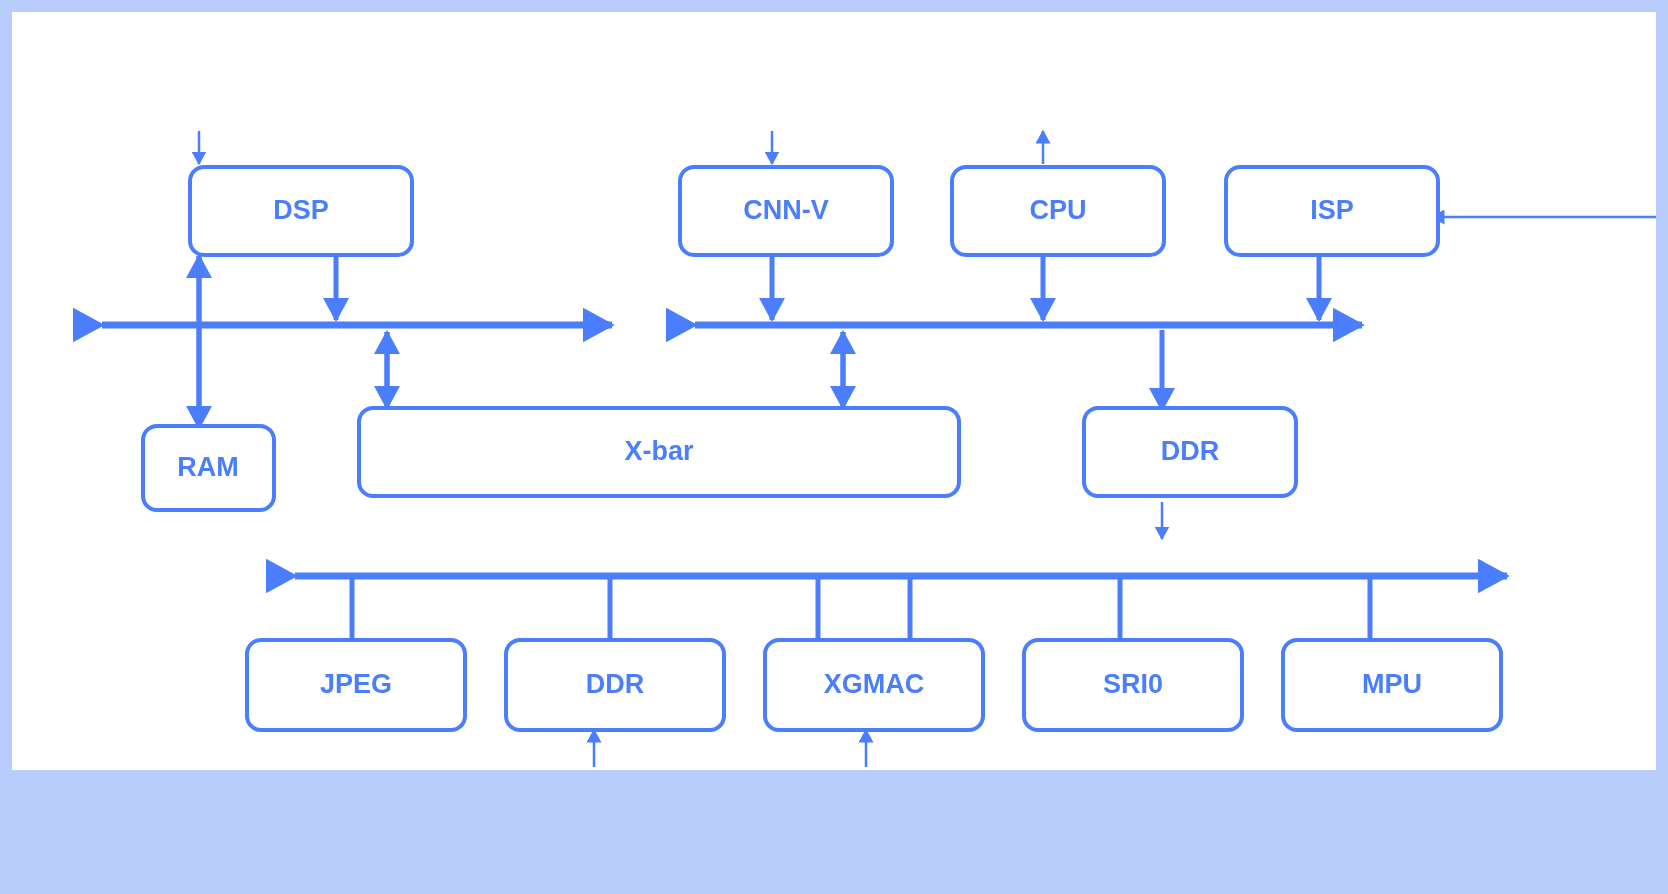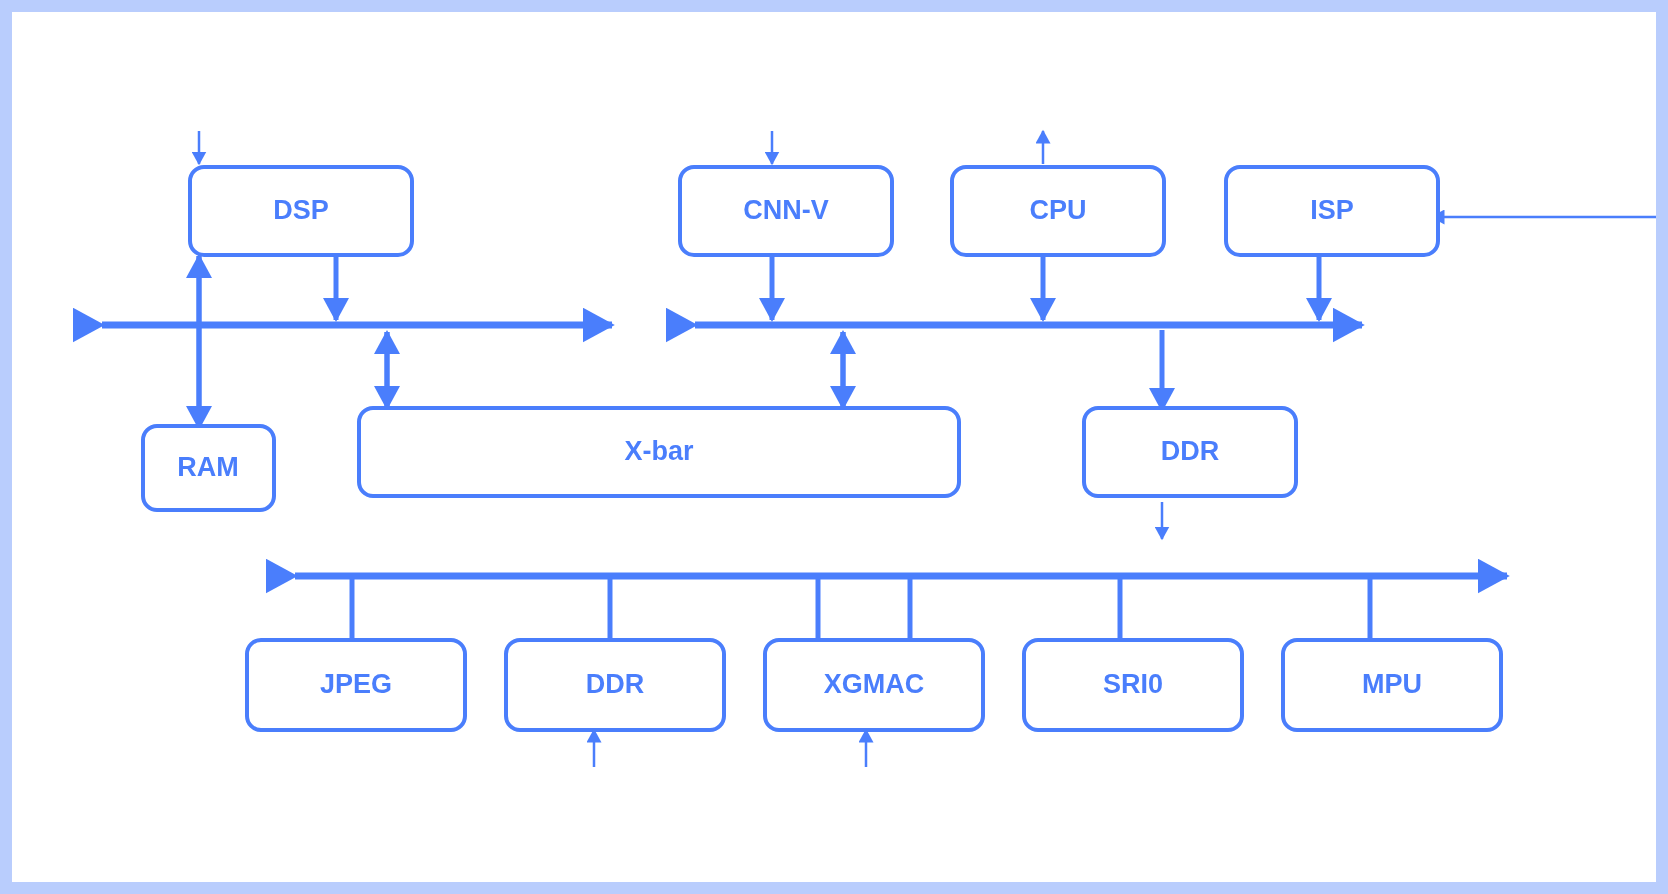--- a/index.html
+++ b/index.html
@@ -5,21 +5,21 @@
   html,body{margin:0;padding:0;}
   body{
     width:1668px;height:894px;
     background:#b9cdfd;
     font-family:"Liberation Sans", sans-serif;
     overflow:hidden;
   }
   #canvas{
     position:absolute;
     left:12px;top:12px;
-    width:1644px;height:870px;
+    width:1644px;height:758px;
     background:#ffffff;
   }
   svg{display:block;width:1644px;height:870px;}
   .blk-rect{
     fill:#ffffff;
     stroke:#4a7efc;
     stroke-width:4;
   }
   .blk-label{
     fill:#4a7efc;

